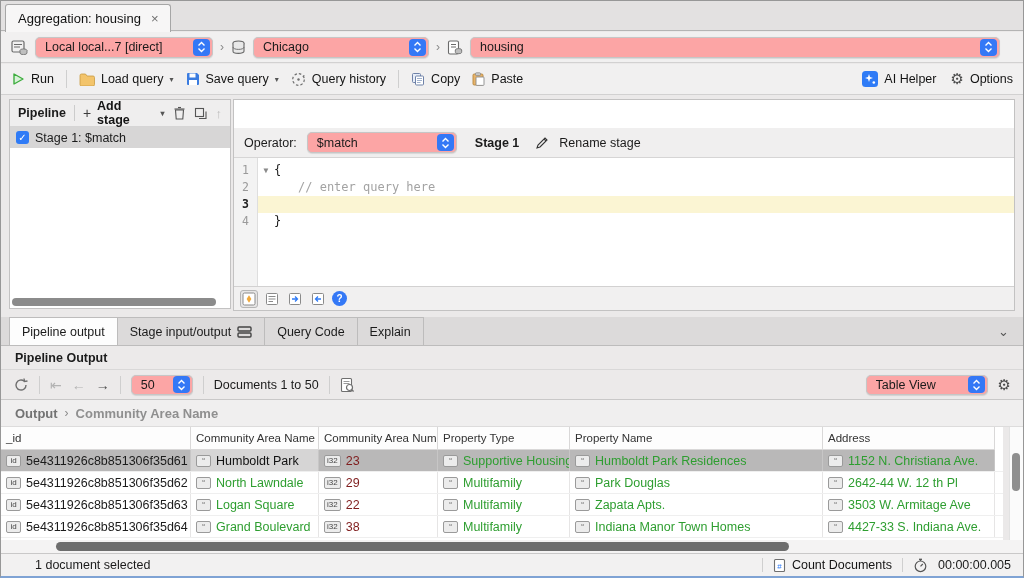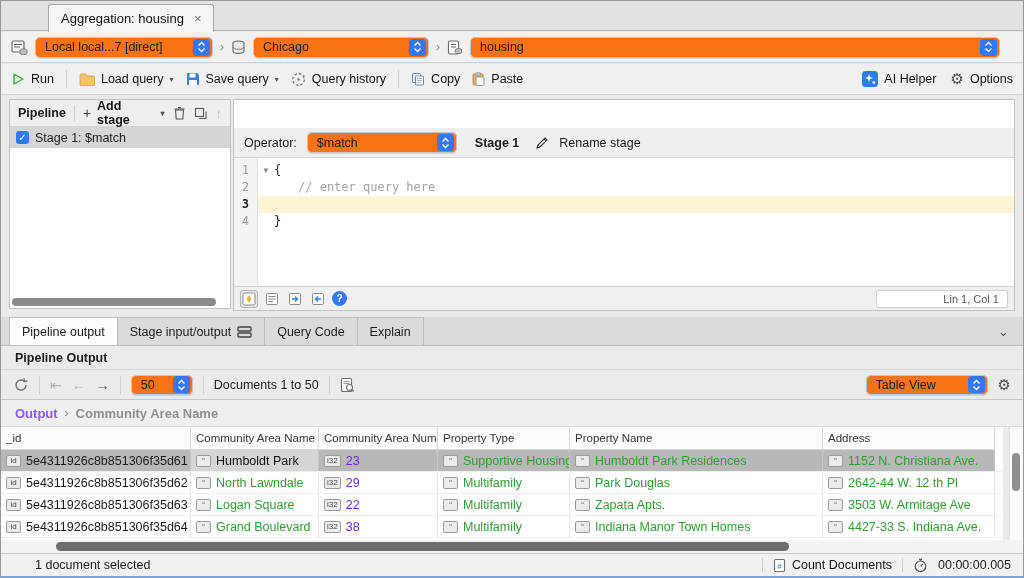--- a/index.html
+++ b/index.html
@@ -2,26 +2,26 @@
 <html><head>
 <meta charset="utf-8">
 <style>
   * { margin:0; padding:0; box-sizing:border-box; }
   html,body { width:1024px; height:578px; }
   body { font-family:"Liberation Sans", sans-serif; font-size:12.5px; color:#1b1b1b; background:#e4e2e2; }
   #window { position:relative; width:1024px; height:578px; background:#ebe9e9; border:1px solid #979797; border-bottom:2px solid #7fa3d4; overflow:hidden; }
 
   
   .tabstrip { position:absolute; left:0; top:0; right:0; height:30px; background:#e3e1e1; border-bottom:1px solid #b4b4b4; }
-  .doc-tab { position:absolute; left:4px; top:3px; height:28px; background:#f7f6f6; border:1px solid #a6a6a6; border-bottom:none; border-radius:3px 3px 0 0; display:flex; align-items:center; gap:10px; padding:0 12px; font-size:13px; color:#111;margin-left:43px; }
+  .doc-tab { position:absolute; left:4px; top:3px; height:28px; background:#f7f6f6; border:1px solid #a6a6a6; border-bottom:none; border-radius:3px 3px 0 0; display:flex; align-items:center; gap:10px; padding:0 12px; font-size:13px; color:#111; }
   .doc-tab .close { color:#6f6f6f; font-size:13px; cursor:default; }
 
   
   .connrow { position:absolute; left:0; top:31px; right:0; height:31px; background:#f1f0f0; border-bottom:1px solid #d2d1d1; display:flex; align-items:center; padding:0 10px; gap:7px; }
-  .sel { display:flex; align-items:center; justify-content:space-between; background:#f97316; border:1px solid #c6c6c6; border-radius:5px; height:21px; padding:0 2px 0 9px; font-size:12.5px; color:#1b1b1b; box-shadow:0 0.5px 1px rgba(0,0,0,.10); }
+  .sel { display:flex; align-items:center; justify-content:space-between; background:#fca5a5; border:1px solid #c6c6c6; border-radius:5px; height:21px; padding:0 2px 0 9px; font-size:12.5px; color:#1b1b1b; box-shadow:0 0.5px 1px rgba(0,0,0,.10); }
   .sel .txt { white-space:nowrap; overflow:hidden; }
   .stepper { width:17px; height:17px; border-radius:4px; background:#3478f6; display:flex; align-items:center; justify-content:center; flex:none; margin-left:8px; }
   .crumb-gt { color:#8a8a8a; font-size:12px; }
 
   
   .toolbar { position:absolute; left:0; top:63px; right:0; height:31px; background:#f1f0f0; border-bottom:1px solid #d2d1d1; display:flex; align-items:center; padding:0 10px; gap:12px; }
   .tbtn { display:flex; align-items:center; gap:6px; color:#141414; font-size:12.5px; cursor:default; }
   .tsep { width:1px; height:18px; background:#cfcfcf; }
   .caret { font-size:8px; color:#555; }
   .tb-right { margin-left:auto; display:flex; align-items:center; gap:14px; }
@@ -64,34 +64,34 @@
   .out-title { position:absolute; left:0; top:345px; right:0; height:24px; background:#eceaea; border-bottom:1px solid #d9d8d8; display:flex; align-items:center; padding:0 14px; font-weight:bold; font-size:12.5px; }
   .out-controls { position:absolute; left:0; top:369px; right:0; height:30px; background:#eceaea; border-bottom:1px solid #c9c8c8; display:flex; align-items:center; gap:10px; padding:0 12px; }
   .pagearrow { font-size:14px; color:#b3b3b3; }
   .pagearrow.on { color:#4d4d4d; }
   .sel-sm { width:62px; height:20px;text-align:right; }
   .ctl-right { margin-left:auto; display:flex; align-items:center; gap:10px; }
   .sel-view { width:122px; height:20px; }
   .gear { font-family:"DejaVu Sans", sans-serif; color:#4a4a4a; font-size:15px; }
 
   .breadcrumb { position:absolute; left:0; top:399px; right:0; height:27px; background:#f0efef; border-bottom:1px solid #dddcdc; display:flex; align-items:center; gap:7px; padding:0 14px; font-size:13px; }
-  .bc-root { font-weight:bold; color:#8b5cf6; }
+  .bc-root { font-weight:bold; color:#737373; }
   .bc-child { font-weight:bold; color:#8f8f8f; }
 
   
   .grid { position:absolute; left:0; top:426px; width:1002px; height:113px; background:#fff; }
   .grow { display:flex; }
   .gcell { flex:none; display:flex; align-items:center; gap:5px; padding:0 5px; white-space:nowrap; overflow:hidden; border-right:1px solid #e6e5e5; }
   .ghead .gcell { height:23px; font-size:11.5px; color:#333; border-right:1px solid #d9d8d8; border-bottom:1px solid #d9d8d8; background:#fdfdfd; }
   .gbody .grow { height:22px; border-bottom:1px solid #efefef; }
   .c0{width:190px}.c1{width:128px}.c2{width:119px}.c3{width:132px}.c4{width:253px}.c5{width:172px}
   .grow.selected .gcell { background:#b9b8b8; border-right:1px solid #c7c6c6; }
   .grow.selected .gcell.focused { background:#d6d5d5; }
   .v-str { color:#2e9e30; }
-  .v-int { color:#6d28d9; }
+  .v-int { color:#7f1d1d; }
   .grow.selected .focused .v-str { color:#111; }
   .chip { display:inline-flex; align-items:center; justify-content:center; height:12px; min-width:15px; padding:0 2px; border:1px solid #9a9a9a; border-radius:2px; background:#ececec; font-size:8px; color:#444; flex:none; line-height:1; }
   .vscroll { position:absolute; right:3px; top:452px; width:8px; height:38px; border-radius:4px; background:#8f8f8f; }
   .vtrack { position:absolute; right:0; top:426px; width:14px; height:113px; border-left:1px solid #e2e2e2; background:#fbfbfb; }
   .hscroll-track { position:absolute; left:0; top:539px; right:0; height:13px; background:#f4f3f3; }
   .hscroll-thumb { position:absolute; left:55px; top:541px; width:733px; height:9px; border-radius:5px; background:#6d6d6d; }
 
   
   .statusbar { position:absolute; left:0; top:552px; right:0; height:23px; background:#f2f1f1; border-top:1px solid #c9c8c8; display:flex; align-items:center; padding:0 12px; gap:10px; }
   .sb-left { margin-left:22px; color:#1b1b1b; }
@@ -349,21 +349,20 @@
             <path d="M4 7 h5 M7 4.5 L9.5 7 L7 9.5" stroke="#2f7bf6" stroke-width="1.3" fill="none"></path>
           </svg>
         </span>
       <span class="edico">
           <svg width="14" height="14" viewBox="0 0 14 14">
             <rect x="1.5" y="1.5" width="11" height="11" rx="1" fill="#fff" stroke="#8a8a8a"></rect>
             <path d="M10 7 h-5 M7 4.5 L4.5 7 L7 9.5" stroke="#2f7bf6" stroke-width="1.3" fill="none"></path>
           </svg>
         </span>
       <span class="help-circle">?</span>
-      <span class="lincol">Lin 1, Col 1</span>
     </div>
   </div>
 
   <div class="out-tabs">
     <div class="otab active">
         <span>Pipeline output</span>
       </div>
     <div class="otab">
       <span>Stage input/output</span>
       <span>

